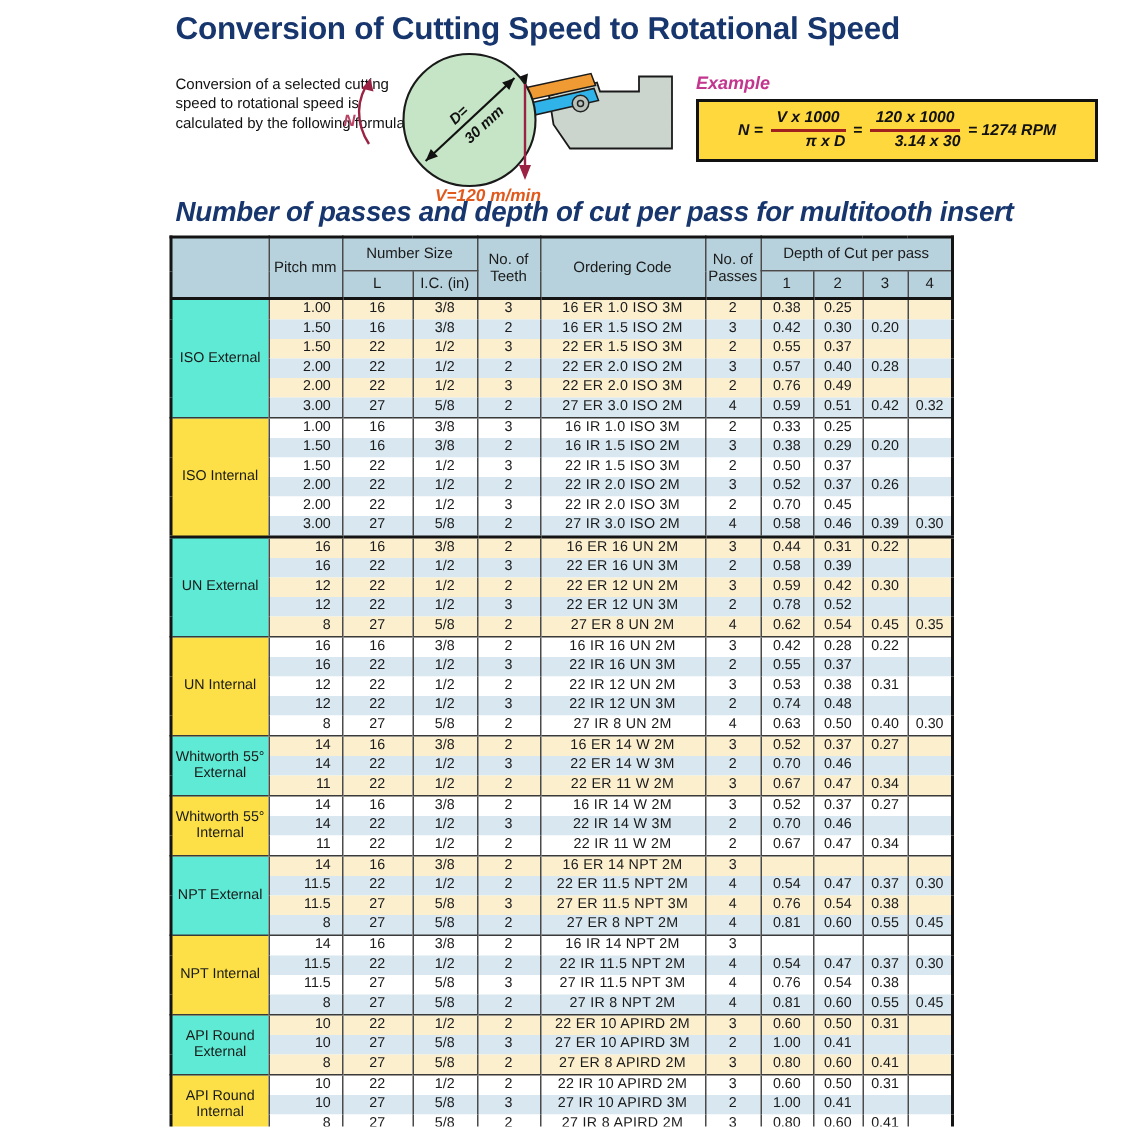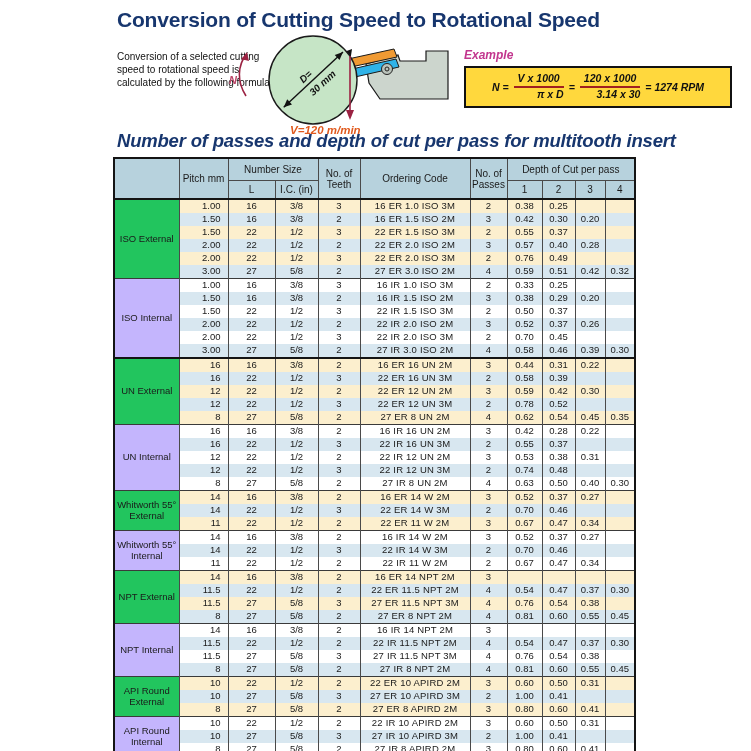--- a/index.html
+++ b/index.html
@@ -29,22 +29,22 @@
         font-size:9.5px;line-height:1.1;}
   th{background:#b7d2dd;font-weight:normal;border:1px solid #4a4a4a;padding:0 1px;
      font-size:10px;text-align:center;vertical-align:middle;}
   th.hb{border-bottom:2px solid #141414;}
   thead tr:first-child th{height:21px;}
   thead tr:nth-child(2) th{height:17px;border-bottom:2px solid #141414;}
   td{border-left:1px solid #4a4a4a;padding:0;height:13px;text-align:center;vertical-align:middle;}
   tr.group-start td{border-top:1px solid #3a3a3a;}
   tr.major-start td{border-top:2px solid #141414;}
   td.glabel{font-size:9.5px;line-height:10.5px;padding:0 2px;}
-  td.glabel.external{background:#22c55e;}
-  td.glabel.internal{background:#c4b5fd;}
+  td.glabel.external{background:#5eead4;}
+  td.glabel.internal{background:#fde047;}
   td.scream{background:#fcefce;}
   td.sblue{background:#d8e7f0;}
   td.swhite{background:#ffffff;}
   td.c0{text-align:right;padding-right:7px;}
   td.c4{letter-spacing:0.2px;}
 </style>
 </head>
 <body>
 
 <div class="page-title">Conversion of Cutting Speed to Rotational Speed</div>

